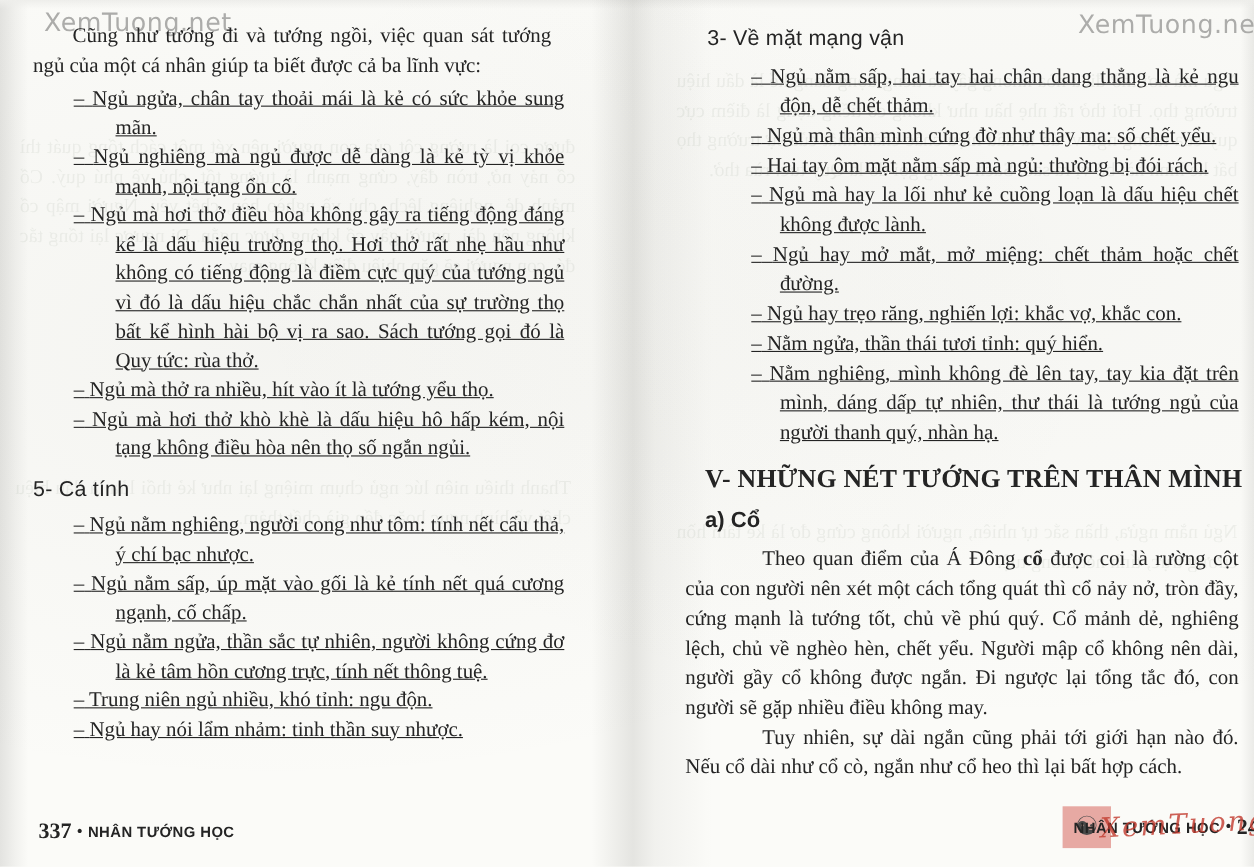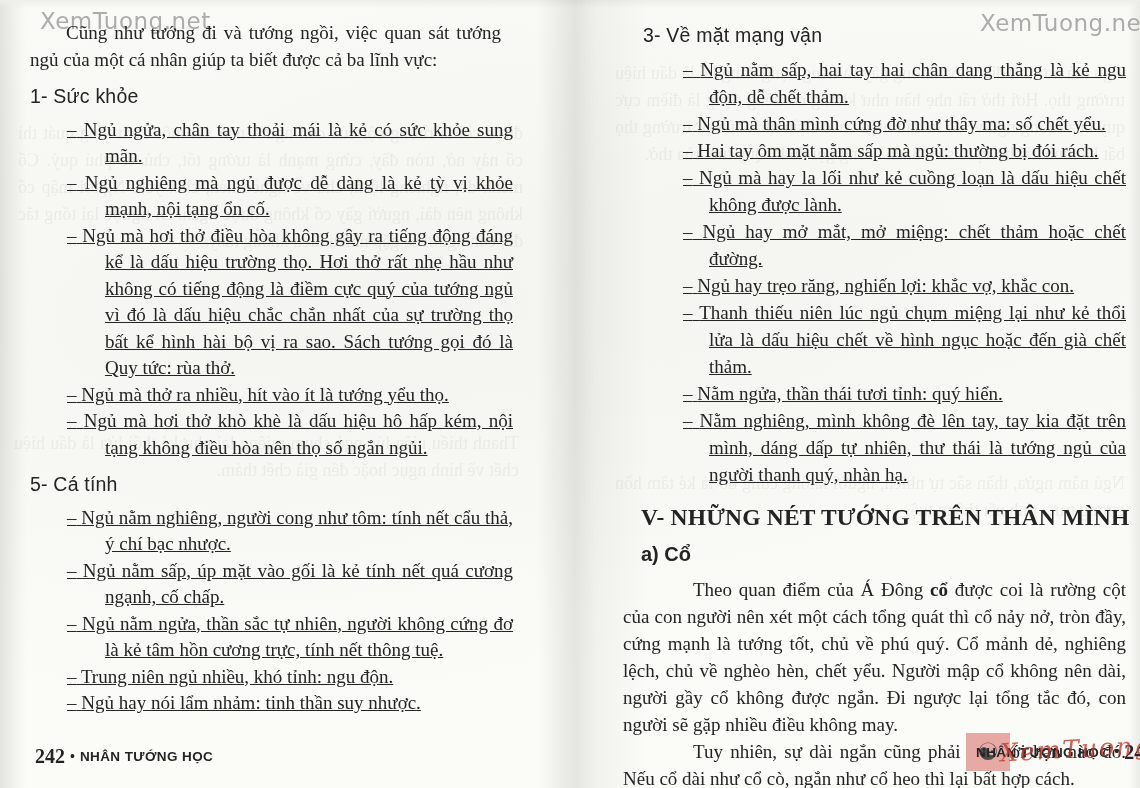--- a/index.html
+++ b/index.html
@@ -82,21 +82,20 @@
 <div class="bleed bleed-l2">Thanh thiếu niên lúc ngủ chụm miệng lại như kẻ thổi lửa là dấu hiệu chết về hình ngục hoặc đến già chết thảm.</div>
 <div class="bleed bleed-r">Ngủ mà hơi thở điều hòa không gây ra tiếng động đáng kể là dấu hiệu trường thọ. Hơi thở rất nhẹ hầu như không có tiếng động là điềm cực quý của tướng ngủ vì đó là dấu hiệu chắc chắn nhất của sự trường thọ bất kể hình hài bộ vị ra sao. Sách tướng gọi đó là Quy tức: rùa thở.</div>
 <div class="bleed bleed-r2">Ngủ nằm ngửa, thần sắc tự nhiên, người không cứng đơ là kẻ tâm hồn cương trực, tính nết thông tuệ.</div>
 
 <div class="wm-gray wm-tl">XemTuong.net</div>
 <div class="wm-gray wm-tr">XemTuong.net</div>
 
 <div class="lpage">
   <p class="intro">Cũng như tướng đi và tướng ngồi, việc quan sát tướng ngủ của một cá nhân giúp ta biết được cả ba lĩnh vực:</p>
 
-  <div class="num-heading">1- Sức khỏe</div>
   <div class="bullets">
     <p class="bullet"><span class="marker">–</span> <span class="btext">Ngủ ngửa, chân tay thoải mái là kẻ có sức khỏe sung mãn.</span></p>
     <p class="bullet"><span class="marker">–</span> <span class="btext">Ngủ nghiêng mà ngủ được dễ dàng là kẻ tỳ vị khỏe mạnh, nội tạng ổn cố.</span></p>
     <p class="bullet"><span class="marker">–</span> <span class="btext">Ngủ mà hơi thở điều hòa không gây ra tiếng động đáng kể là dấu hiệu trường thọ. Hơi thở rất nhẹ hầu như không có tiếng động là điềm cực quý của tướng ngủ vì đó là dấu hiệu chắc chắn nhất của sự trường thọ bất kể hình hài bộ vị ra sao. Sách tướng gọi đó là Quy tức: rùa thở.</span></p>
     <p class="bullet"><span class="marker">–</span> <span class="btext">Ngủ mà thở ra nhiều, hít vào ít là tướng yểu thọ.</span></p>
     <p class="bullet"><span class="marker">–</span> <span class="btext">Ngủ mà hơi thở khò khè là dấu hiệu hô hấp kém, nội tạng không điều hòa nên thọ số ngắn ngủi.</span></p>
   </div>
 
   <div class="num-heading">5- Cá tính</div>
   <div class="bullets">
@@ -110,33 +109,32 @@
 
 <div class="rpage">
   <div class="num-heading" style="text-indent:20px;">3- Về mặt mạng vận</div>
   <div class="bullets">
     <p class="bullet"><span class="marker">–</span> <span class="btext">Ngủ nằm sấp, hai tay hai chân dang thẳng là kẻ ngu độn, dễ chết thảm.</span></p>
     <p class="bullet"><span class="marker">–</span> <span class="btext">Ngủ mà thân mình cứng đờ như thây ma: số chết yểu.</span></p>
     <p class="bullet"><span class="marker">–</span> <span class="btext">Hai tay ôm mặt nằm sấp mà ngủ: thường bị đói rách.</span></p>
     <p class="bullet"><span class="marker">–</span> <span class="btext">Ngủ mà hay la lối như kẻ cuồng loạn là dấu hiệu chết không được lành.</span></p>
     <p class="bullet"><span class="marker">–</span> <span class="btext">Ngủ hay mở mắt, mở miệng: chết thảm hoặc chết đường.</span></p>
     <p class="bullet"><span class="marker">–</span> <span class="btext">Ngủ hay trẹo răng, nghiến lợi: khắc vợ, khắc con.</span></p>
-    <p class="bullet"><span class="marker">–</span> <span class="btext">Thanh thiếu niên lúc ngủ chụm miệng lại như kẻ thổi lửa là dấu hiệu chết về hình ngục hoặc đến già chết thảm.</span></p>
     <p class="bullet"><span class="marker">–</span> <span class="btext">Nằm ngửa, thần thái tươi tỉnh: quý hiển.</span></p>
     <p class="bullet"><span class="marker">–</span> <span class="btext">Nằm nghiêng, mình không đè lên tay, tay kia đặt trên mình, dáng dấp tự nhiên, thư thái là tướng ngủ của người thanh quý, nhàn hạ.</span></p>
   </div>
 
   <div class="chapter-heading">V- NHỮNG NÉT TƯỚNG TRÊN THÂN MÌNH</div>
   <div class="sub-heading">a) Cổ</div>
 
   <p class="para"><span>Theo quan điểm của Á Đông </span><span class="bold-inline">cổ</span><span> được coi là rường cột của con người nên xét một cách tổng quát thì cổ nảy nở, tròn đầy, cứng mạnh là tướng tốt, chủ về phú quý. Cổ mảnh dẻ, nghiêng lệch, chủ về nghèo hèn, chết yểu. Người mập cổ không nên dài, người gầy cổ không được ngắn. Đi ngược lại tổng tắc đó, con người sẽ gặp nhiều điều không may.</span></p>
   <p class="para">Tuy nhiên, sự dài ngắn cũng phải tới giới hạn nào đó. Nếu cổ dài như cổ cò, ngắn như cổ heo thì lại bất hợp cách.</p>
 </div>
 
 <div class="footer-left">
-  <span class="pagenum">242</span><span class="footer-dot">•</span><span class="footer-title">NHÂN TƯỚNG HỌC</span>
+  <span class="pagenum">337</span><span class="footer-dot">•</span><span class="footer-title">NHÂN TƯỚNG HỌC</span>
 </div>
 
 <div class="footer-right">
   <span class="logo-box"><span>☯</span></span><span class="fr-text"><span class="footer-title">NHÂN TƯỚNG HỌC</span><span class="footer-dot">•</span><span class="pagenum">243</span></span>
 </div>
 
 <div class="wm-red">XemTuong.net</div>
 
 </body></html>

